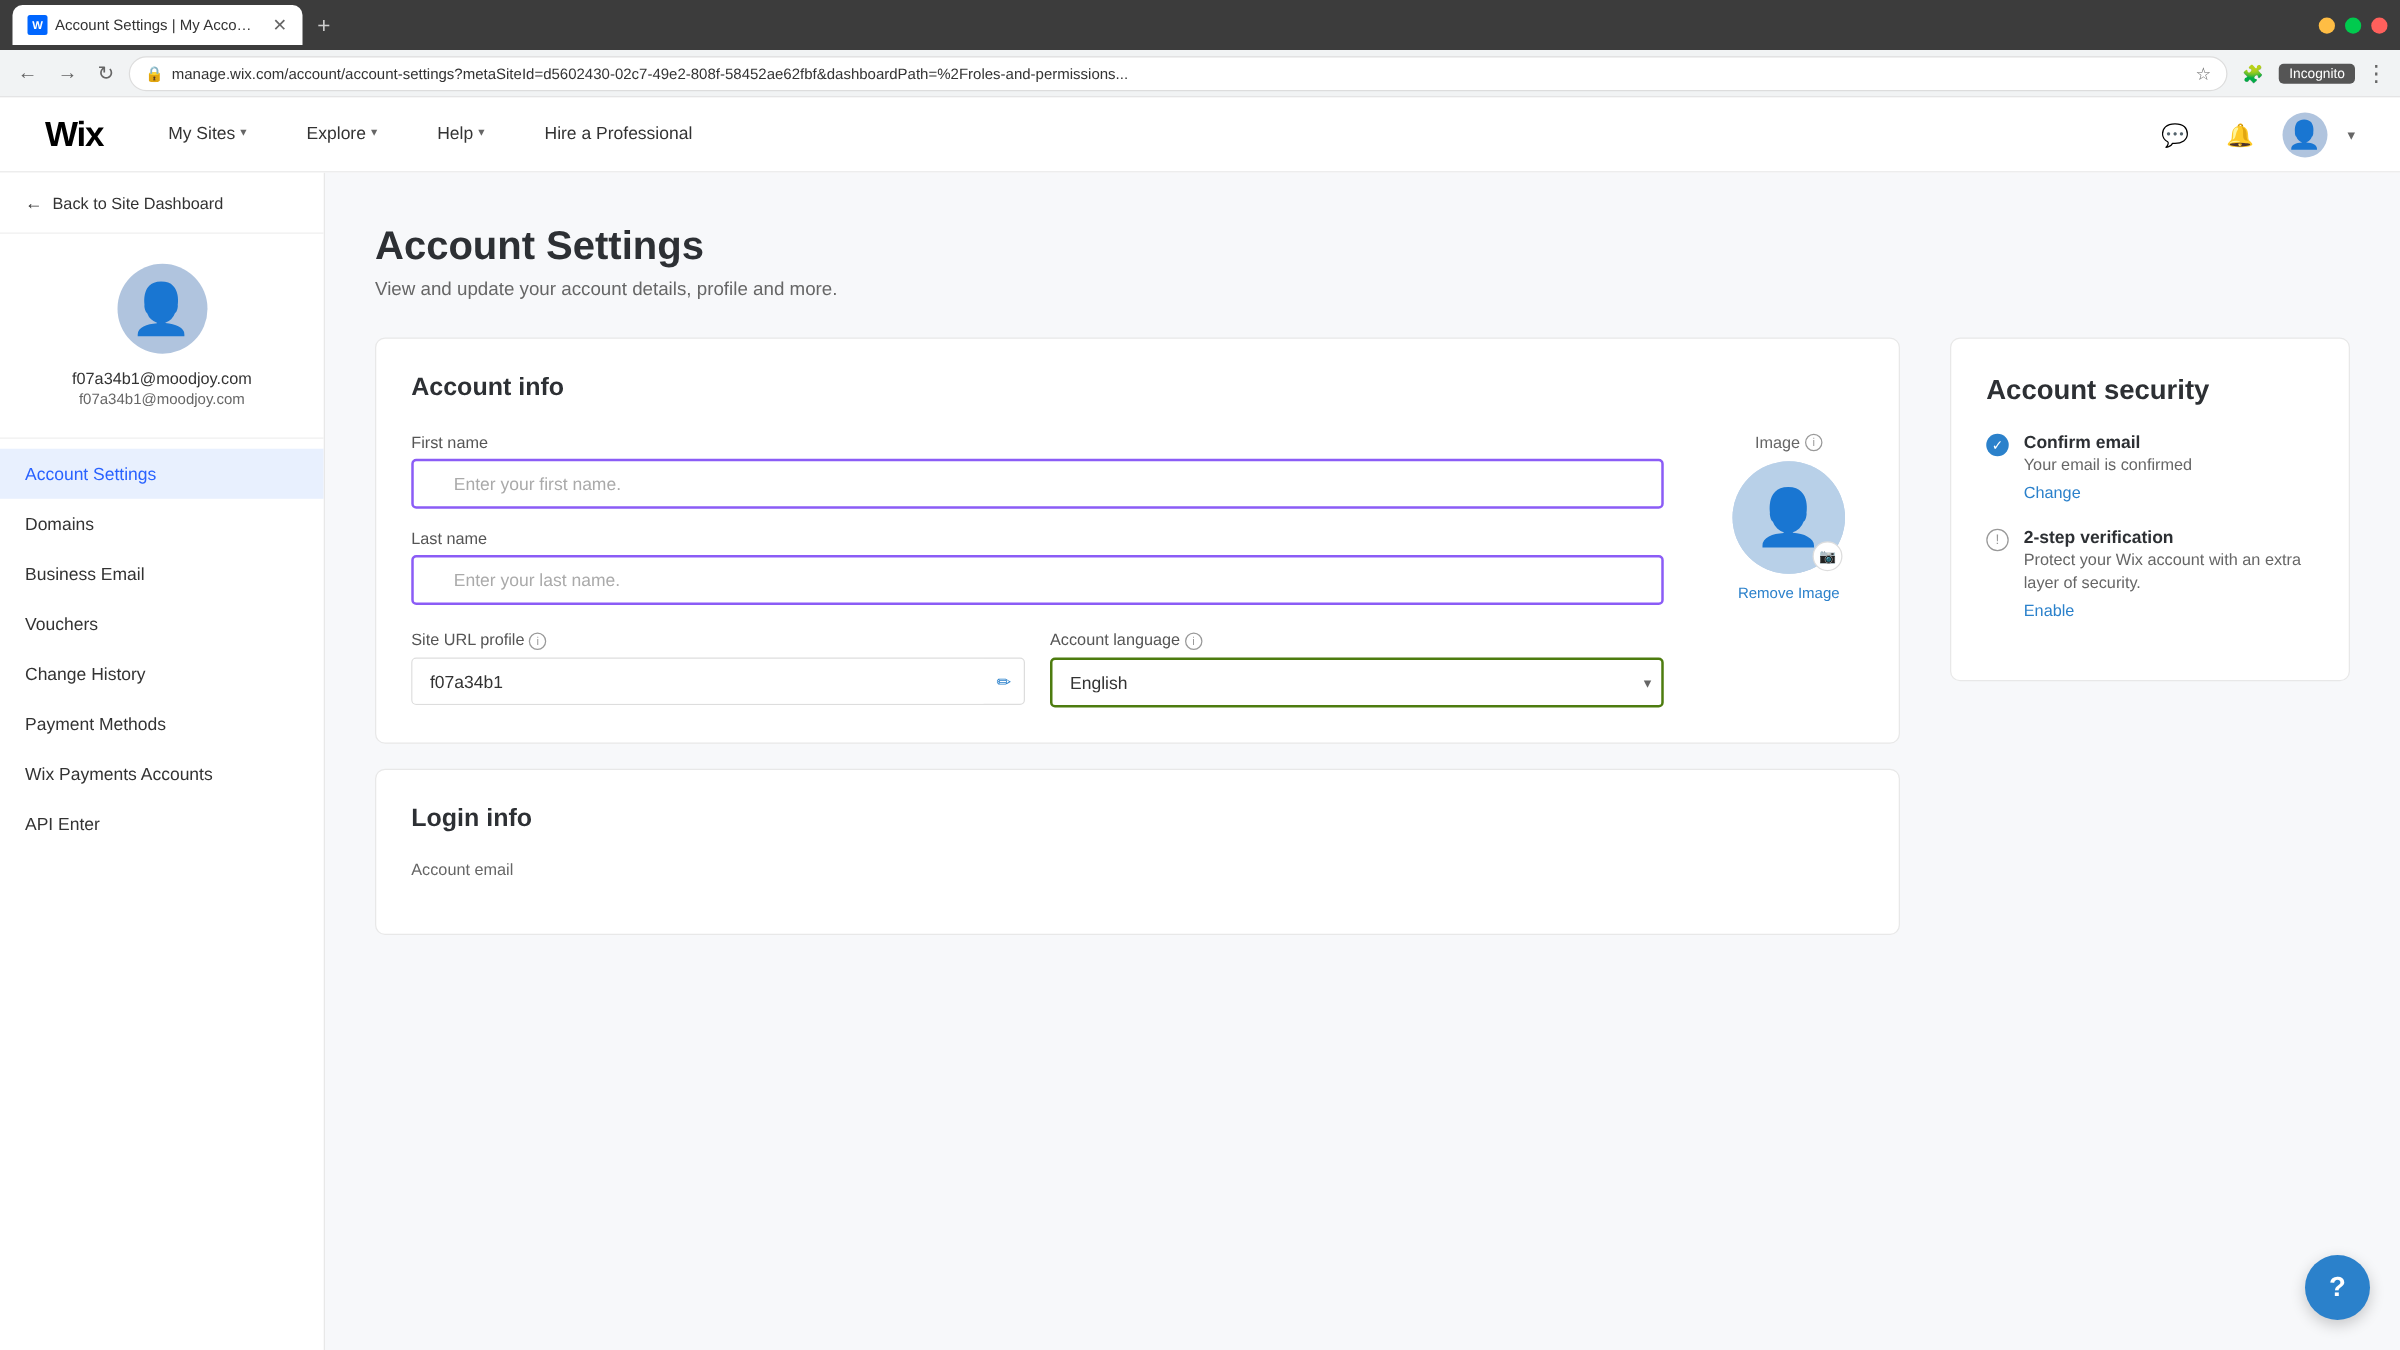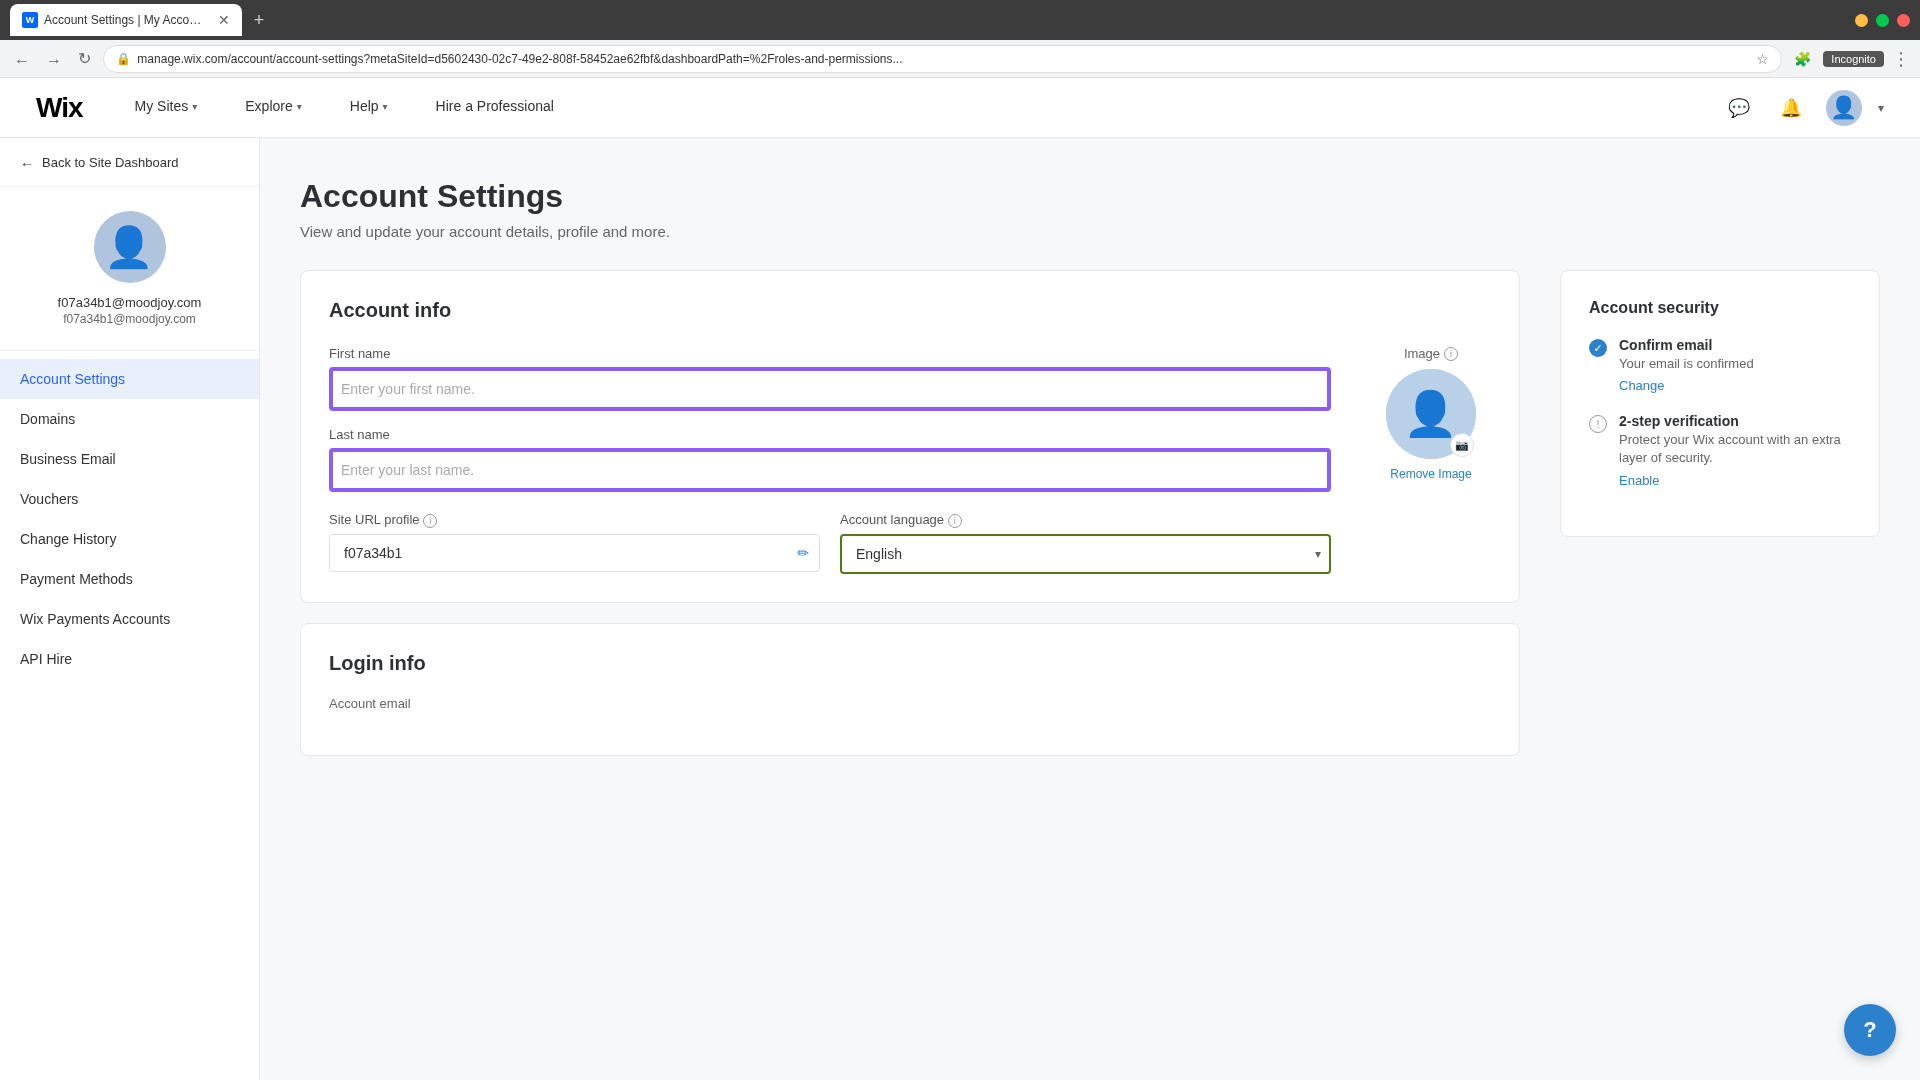--- a/index.html
+++ b/index.html
@@ -68,38 +68,38 @@
     .image-label { font-size: 13px; color: #666; display: flex; align-items: center; gap: 4px; }
     .info-icon { width: 14px; height: 14px; border-radius: 50%; border: 1px solid #999; display: inline-flex; align-items: center; justify-content: center; font-size: 9px; color: #999; cursor: pointer; }
     .profile-img-preview { width: 90px; height: 90px; border-radius: 50%; background: linear-gradient(135deg, #c5d8f0 0%, #a8c4e0 100%); display: flex; align-items: center; justify-content: center; position: relative; overflow: visible; }
     .profile-img-avatar { width: 90px; height: 90px; border-radius: 50%; background: #b8d0e8; display: flex; align-items: center; justify-content: center; }
     .profile-avatar-body { font-size: 44px; color: #8ab0d0; }
     .camera-btn { position: absolute; bottom: 2px; right: 2px; width: 24px; height: 24px; border-radius: 50%; background: #fff; border: 1px solid #ddd; display: flex; align-items: center; justify-content: center; font-size: 11px; cursor: pointer; color: #666; }
     .remove-image-btn { font-size: 12px; color: #2b81cb; cursor: pointer; text-decoration: none; }
 
     .form-group { margin-bottom: 16px; }
     .form-label { font-size: 13px; color: #555; margin-bottom: 6px; display: block; }
-    .form-input { width: 100%; padding: 10px 8px; border: 4px solid #8b5cf6; border-radius: 4px; font-size: 14px; color: #4c1d95; background: #fff; outline: none; }
+    .form-input { width: 100%; padding: 10px 32px; border: 2px solid #8b5cf6; border-radius: 4px; font-size: 14px; color: #4c1d95; background: #fff; outline: none; }
     .form-input::placeholder { color: #aaa; }
 
     .form-row { display: flex; gap: 20px; margin-top: 20px; }
     .form-col { flex: 1; }
 
     .url-input-wrapper { position: relative; display: flex; align-items: center; border: 1px solid #ddd; border-radius: 4px; background: #fff; overflow: hidden; }
     .url-input-wrapper input { flex: 1; padding: 10px 14px; border: none; font-size: 14px; color: #333; outline: none; }
     .url-edit-icon { padding: 8px 10px; color: #2b81cb; cursor: pointer; font-size: 14px; }
 
     .select-wrapper { position: relative; }
     .select-wrapper select { width: 100%; padding: 10px 36px 10px 14px; border: 2px solid #4d7c0f; border-radius: 4px; font-size: 14px; color: #333; background: #fff; appearance: none; cursor: pointer; outline: none; }
     .select-chevron { position: absolute; right: 10px; top: 50%; transform: translateY(-50%); color: #666; font-size: 12px; pointer-events: none; }
 
     
     .right-panel { width: 320px; flex-shrink: 0; margin-left: 20px; }
     .security-card { background: #fff; border-radius: 8px; border: 1px solid #e8e8e8; padding: 28px; }
-    .security-title { font-size: 16px; font-weight: 600; color: #2d3034; margin-bottom: 20px; }
+    .security-title { font-size: 22px; font-weight: 600; color: #2d3034; margin-bottom: 20px; }
     .security-item { display: flex; gap: 12px; margin-bottom: 20px; }
     .security-icon { flex-shrink: 0; margin-top: 2px; }
     .check-circle { width: 18px; height: 18px; border-radius: 50%; background: #2b81cb; display: flex; align-items: center; justify-content: center; color: #fff; font-size: 11px; }
     .warn-circle { width: 18px; height: 18px; border-radius: 50%; border: 1.5px solid #999; display: flex; align-items: center; justify-content: center; color: #999; font-size: 11px; }
     .security-content {}
     .security-item-title { font-size: 14px; font-weight: 600; color: #2d3034; margin-bottom: 2px; }
     .security-item-desc { font-size: 13px; color: #666; margin-bottom: 4px; line-height: 1.4; }
     .security-link { font-size: 13px; color: #2b81cb; cursor: pointer; text-decoration: none; }
 
     
@@ -189,21 +189,21 @@
       <div class="sidebar-email-sub">f07a34b1@moodjoy.com</div>
     </div>
     <nav class="sidebar-nav">
       <a class="sidebar-nav-item active">Account Settings</a>
       <a class="sidebar-nav-item">Domains</a>
       <a class="sidebar-nav-item">Business Email</a>
       <a class="sidebar-nav-item">Vouchers</a>
       <a class="sidebar-nav-item">Change History</a>
       <a class="sidebar-nav-item">Payment Methods</a>
       <a class="sidebar-nav-item">Wix Payments Accounts</a>
-      <a class="sidebar-nav-item">API Hire</a>
+      <a class="sidebar-nav-item">API Enter</a>
     </nav>
   </div>
 
   <div class="content-area">
     <h1 class="page-title">Account Settings</h1>
     <p class="page-subtitle">View and update your account details, profile and more.</p>
 
     <div class="main-content-wrapper">
       <div class="main-content-left">
 

